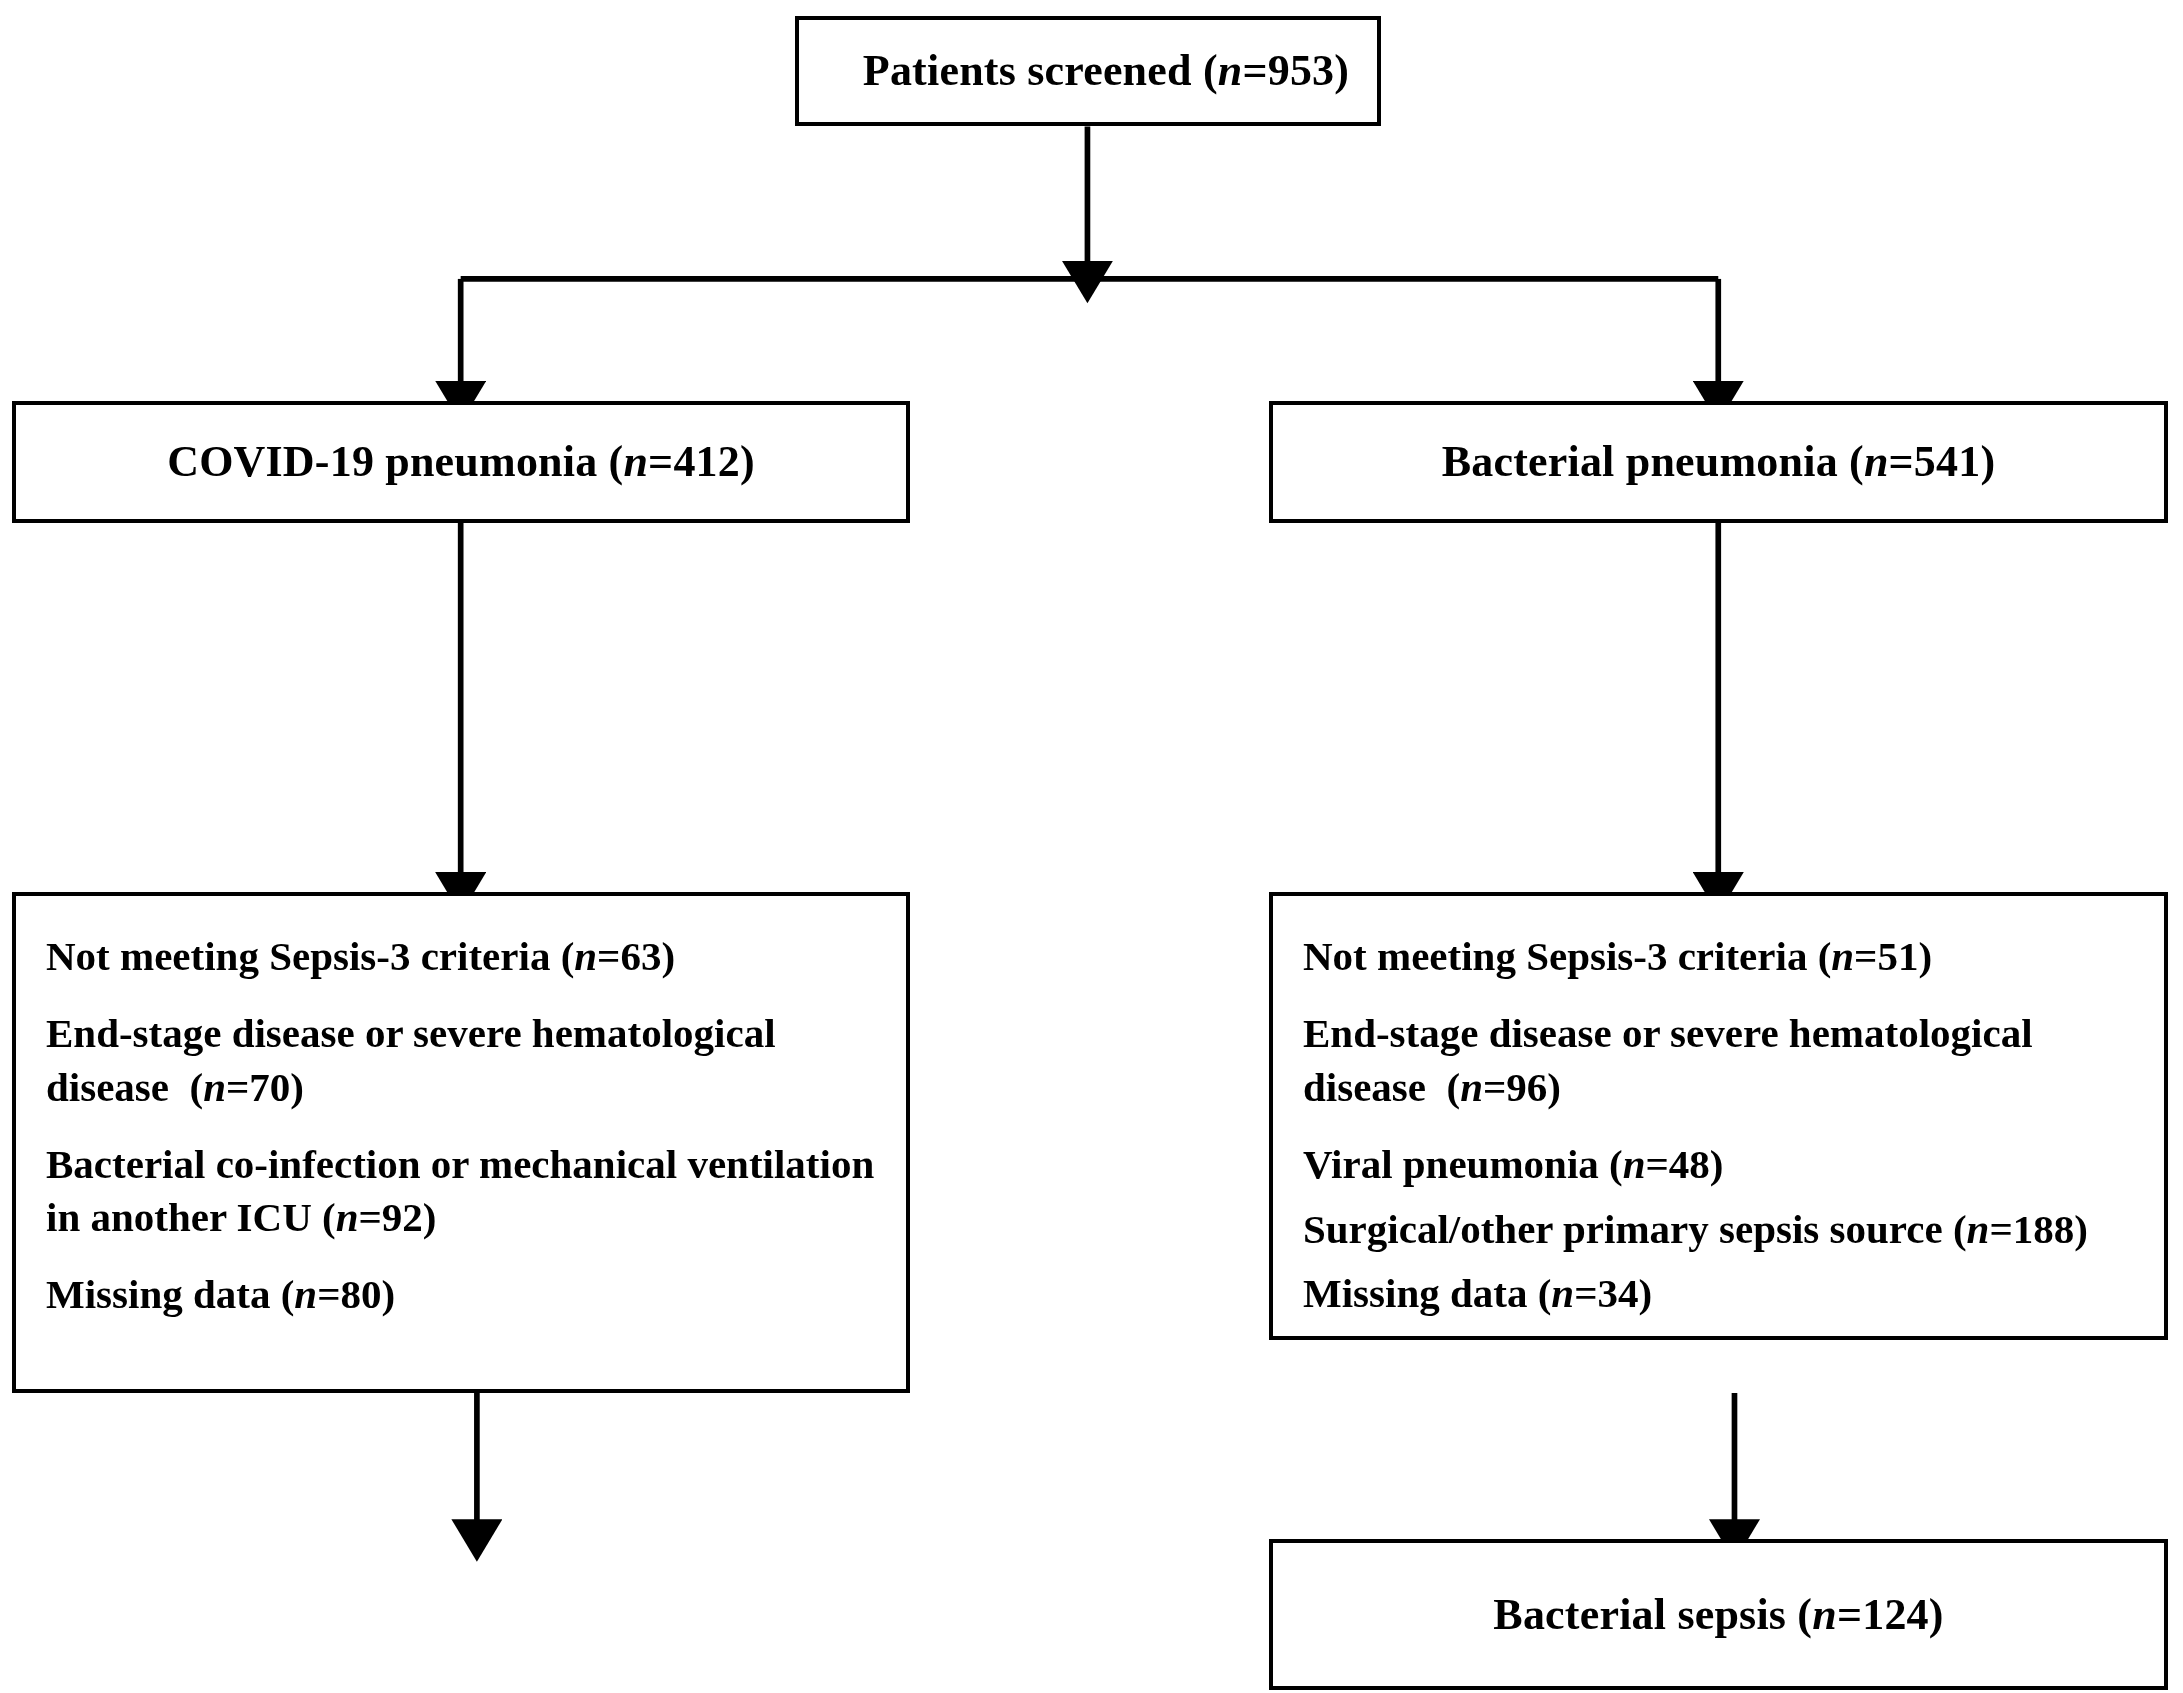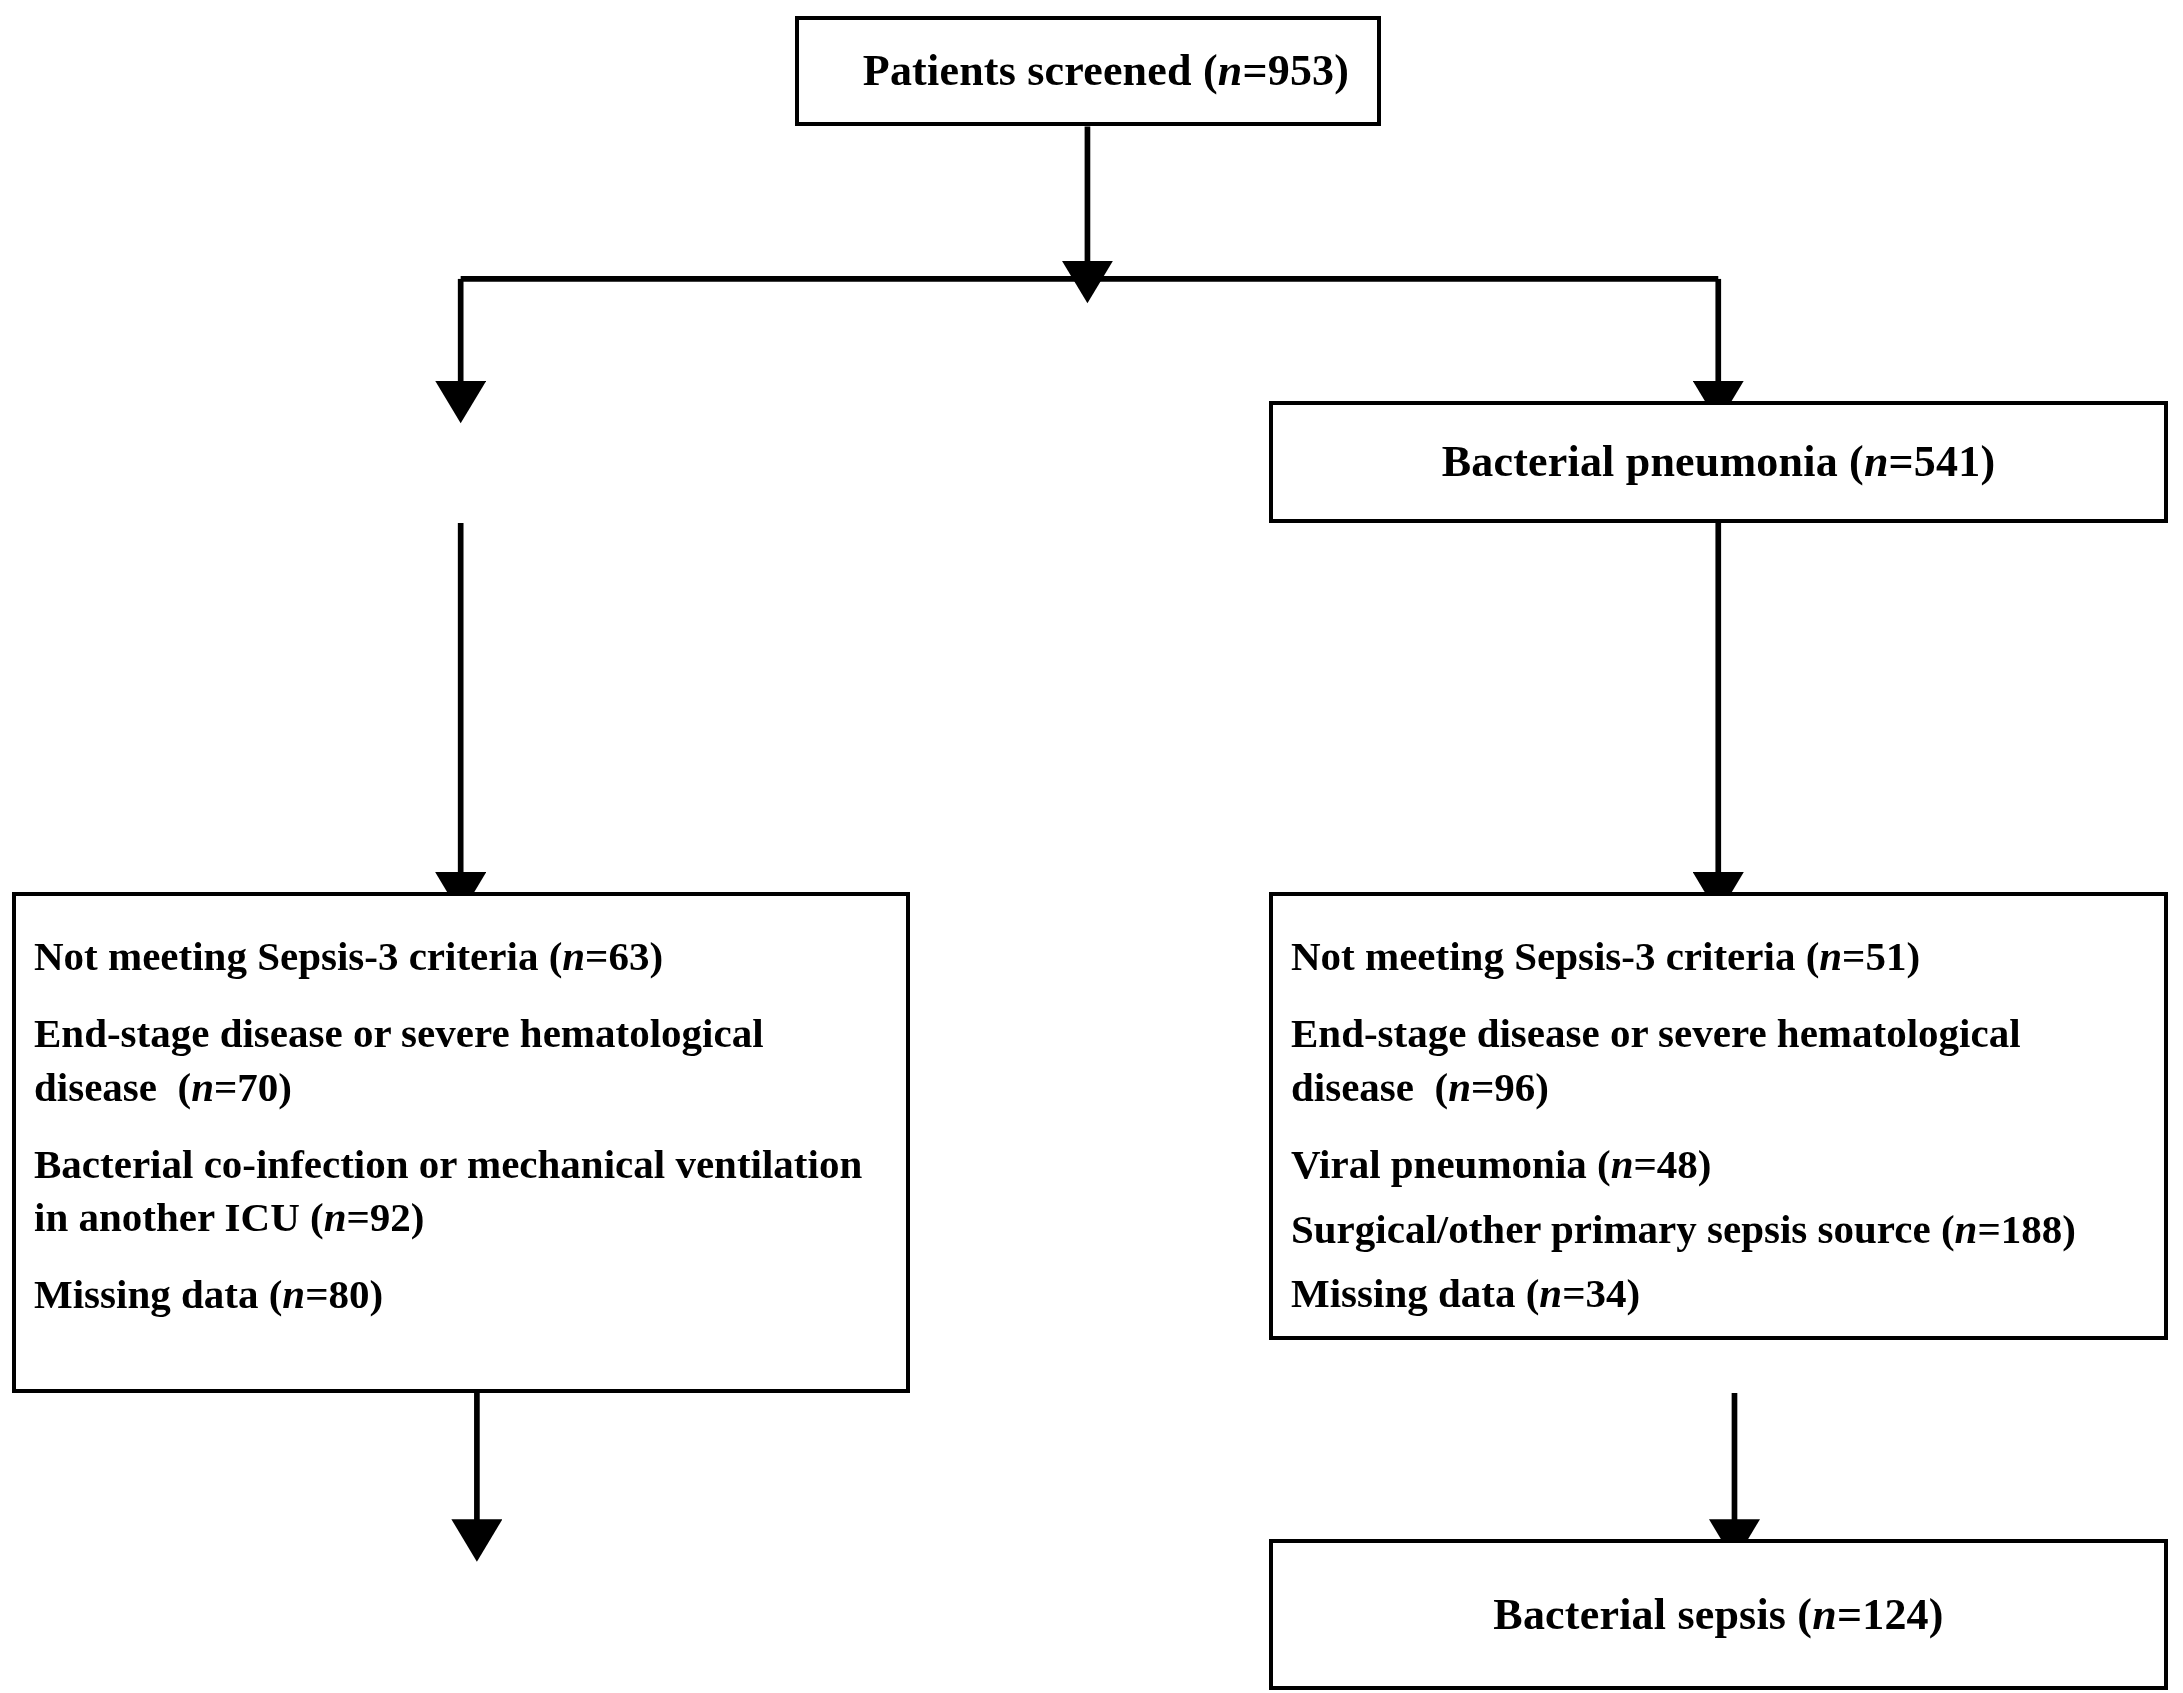--- a/index.html
+++ b/index.html
@@ -34,21 +34,21 @@
     justify-content: center;
     color: #000000;
   }
   .node.centered {
     align-items: center;
     text-align: center;
   }
   .node.listbox {
     align-items: flex-start;
     text-align: left;
-    padding: 34px 24px 34px 18px;
+    padding: 34px 24px 34px 30px;
     justify-content: flex-start;
   }
   .node-title {
     font-size: 44px;
     font-weight: bold;
     line-height: 1.12;
     letter-spacing: 0.2px;
     white-space: pre;
   }
   .excl-line {
@@ -105,20 +105,23 @@
 
     <line x1="588" y1="1718" x2="588" y2="1882" stroke="#000000" stroke-width="7" marker-end="url(#arrowhead)"></line>
 
     <line x1="2139" y1="1718" x2="2139" y2="1882" stroke="#000000" stroke-width="7" marker-end="url(#arrowhead)"></line>
   </svg>
 
   <div class="node centered" id="node-screened">
     <div class="node-title"><span>Patients screened (</span><em class="nvar">n</em><span>=953)</span></div>
   </div>
 
+  <div class="node centered" id="node-covid-pna">
+    <div class="node-title"><span>COVID-19 pneumonia (</span><em class="nvar">n</em><span>=412)</span></div>
+  </div>
 
   <div class="node centered" id="node-bact-pna">
     <div class="node-title"><span>Bacterial pneumonia (</span><em class="nvar">n</em><span>=541)</span></div>
   </div>
 
   <div class="node listbox" id="node-covid-excl">
     <div class="excl-line"><span>Not meeting Sepsis-3 criteria (</span><em class="nvar">n</em><span>=63)</span></div>
     <div class="excl-line"><span>End-stage disease or severe hematological disease  (</span><em class="nvar">n</em><span>=70)</span></div>
     <div class="excl-line"><span>Bacterial co-infection or mechanical ventilation in another ICU (</span><em class="nvar">n</em><span>=92)</span></div>
     <div class="excl-line"><span>Missing data (</span><em class="nvar">n</em><span>=80)</span></div>

